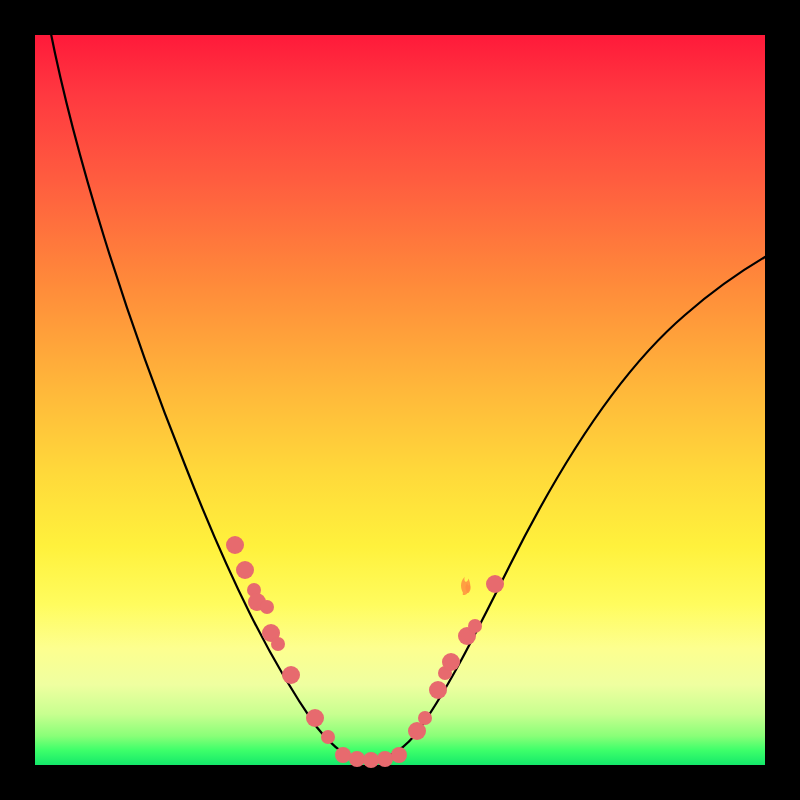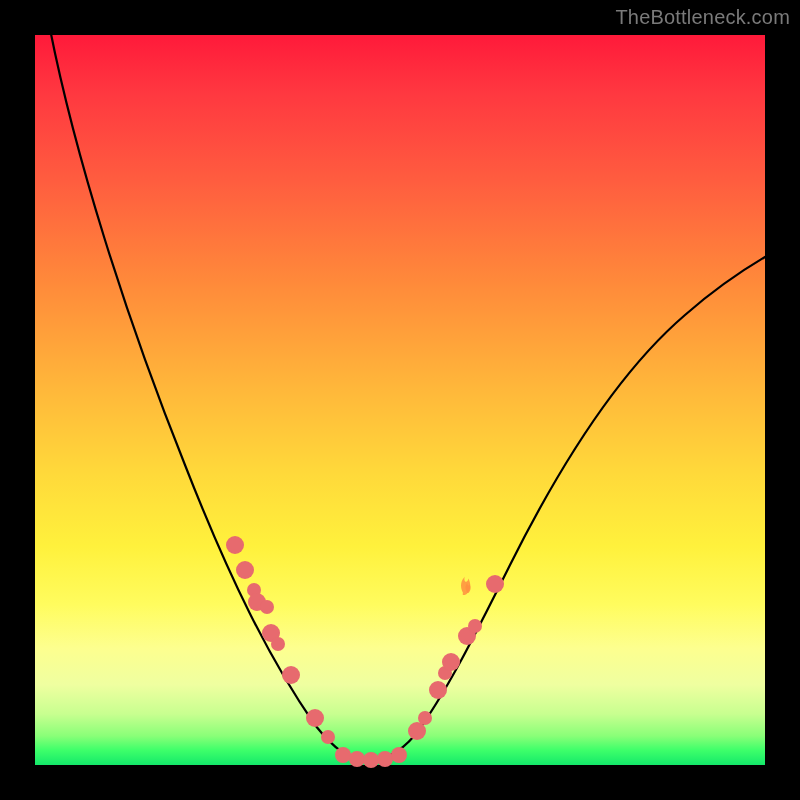--- a/index.html
+++ b/index.html
@@ -70,21 +70,20 @@
   }
   .flame {
     fill: #ff8f3f;
     opacity: 0.85;
   }
 </style>
 </head>
 <body>
 
 <div class="frame">
-  <div class="watermark">TheBottleneck.com</div>
 
   <div class="plot-area">
     <svg class="curve" viewBox="0 0 730 730">
 
       <path class="curve-path" d="M 15 -6
                C 40 120, 90 280, 150 430
                C 195 545, 235 625, 280 690
                C 300 715, 315 725, 330 725
                C 348 725, 363 720, 380 700
                C 410 660, 440 600, 475 530

